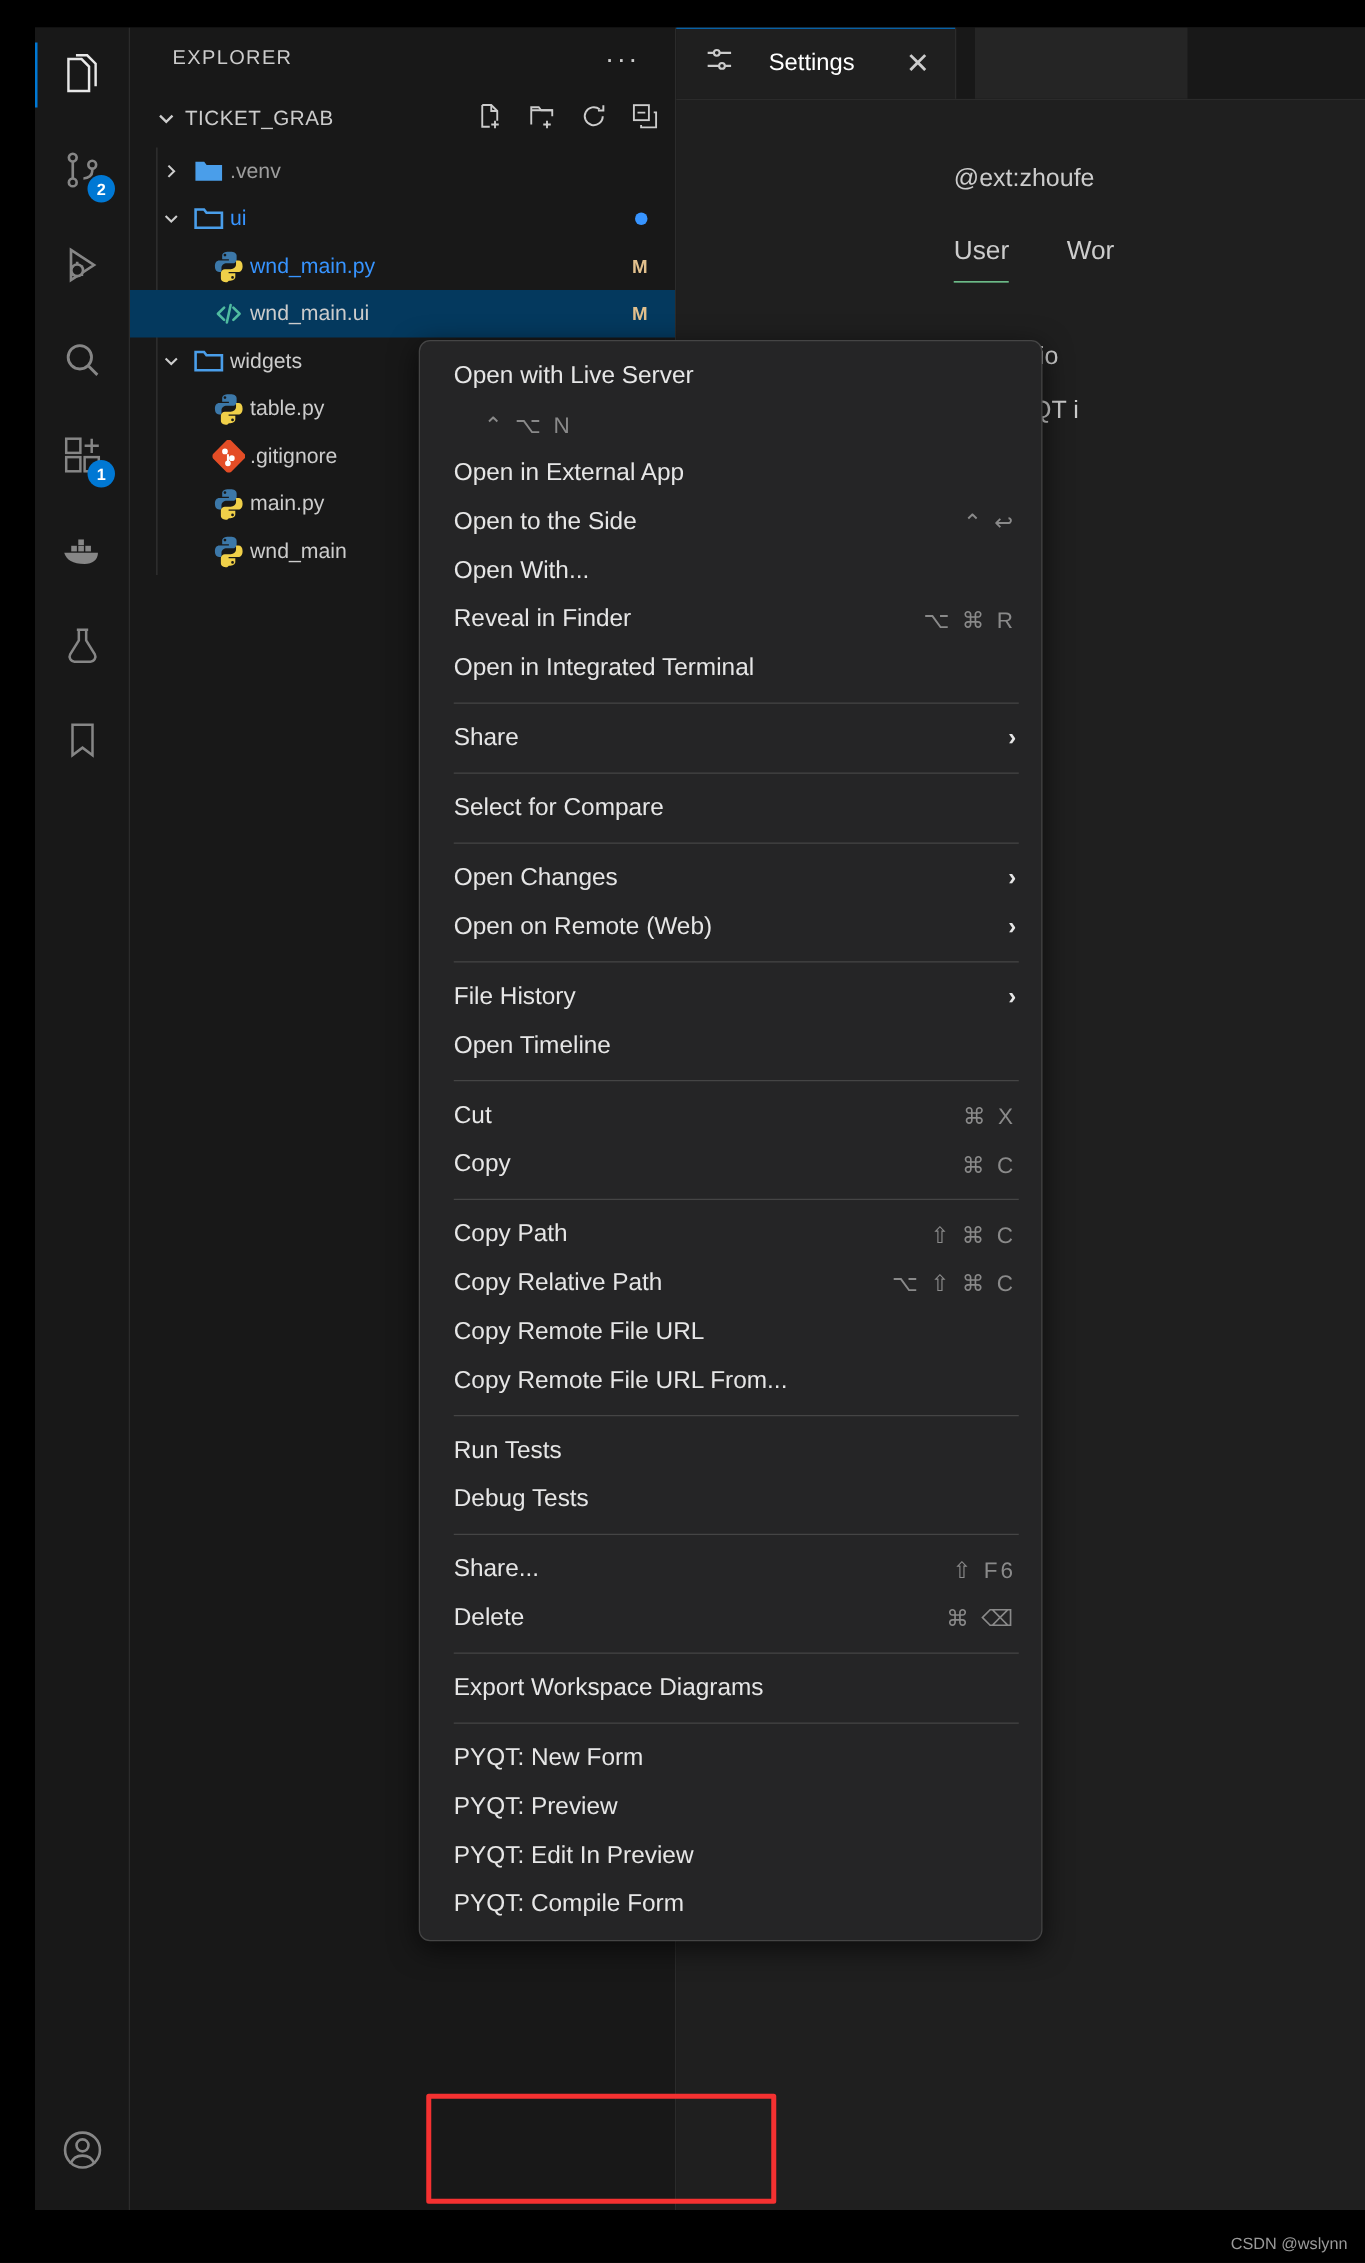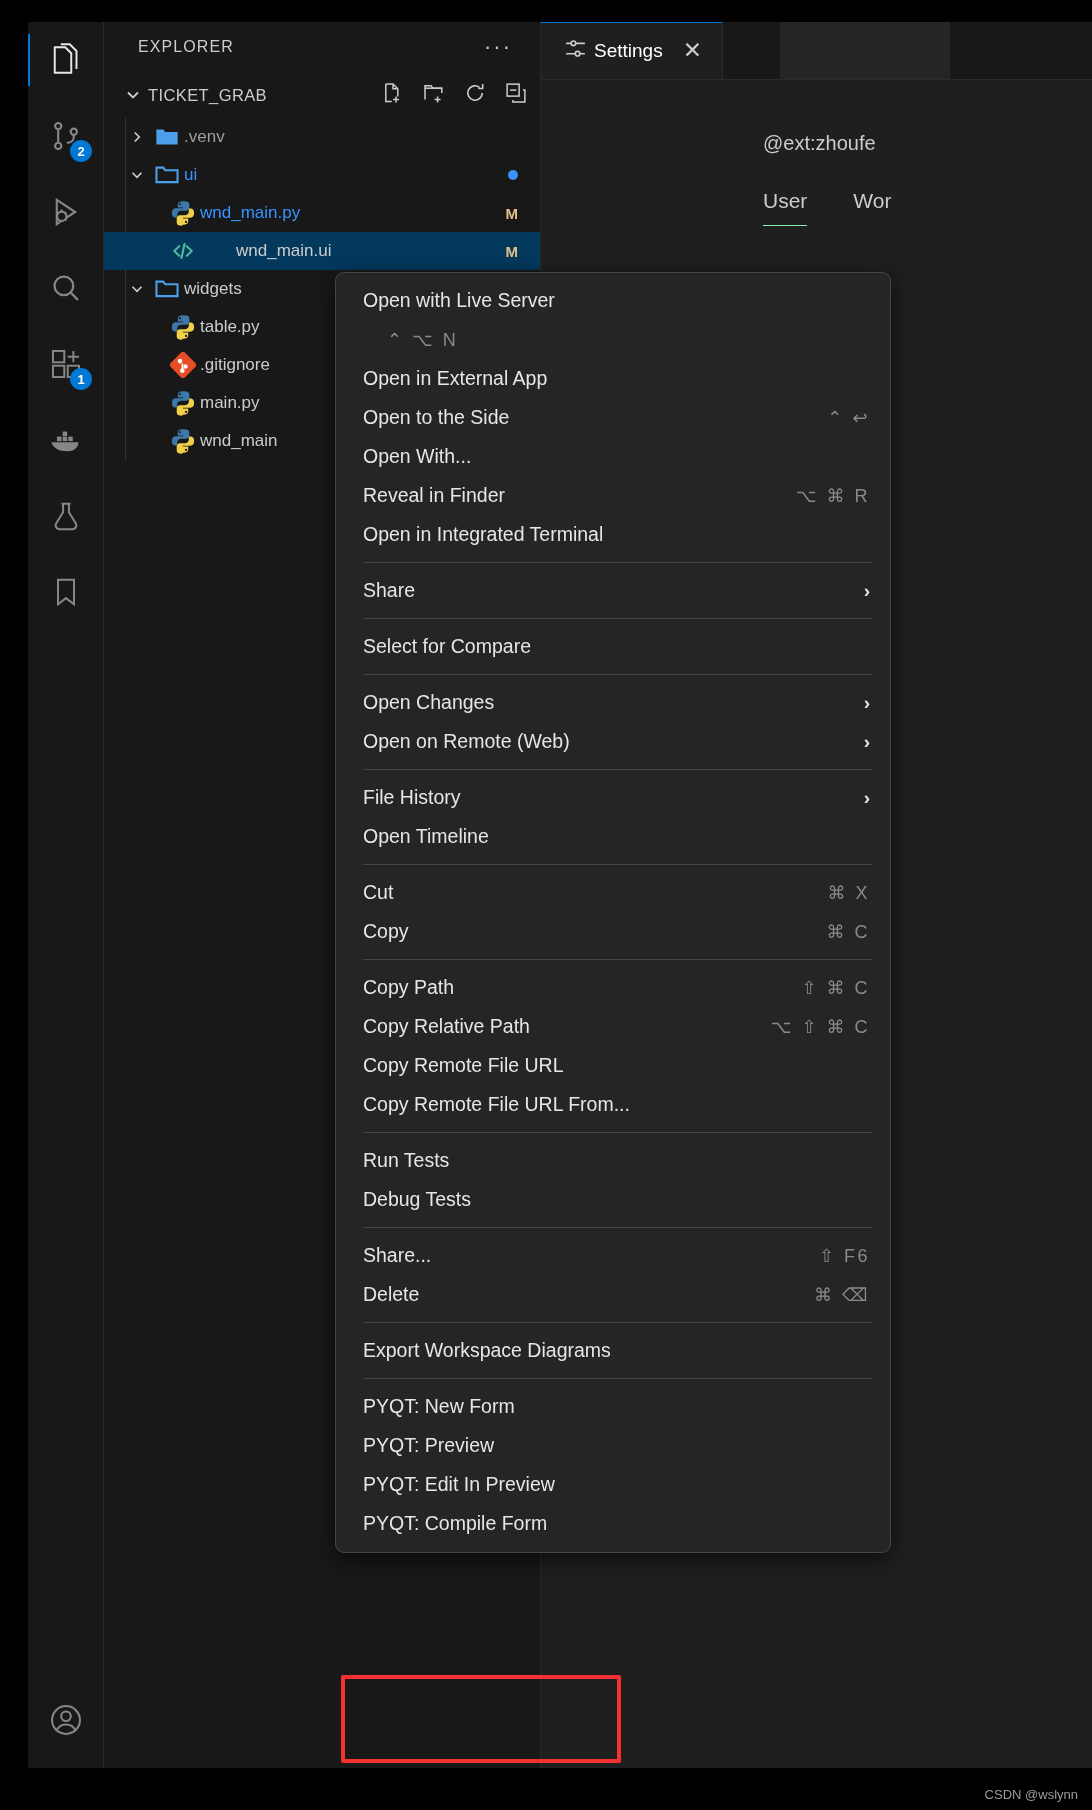--- a/index.html
+++ b/index.html
@@ -98,21 +98,21 @@
     width: 1px; background: #333333;
   }
   .row {
     height: 38px;
     display: flex; align-items: center;
     position: relative;
     font-size: 17px;
     color: #cccccc;
     white-space: nowrap;
   }
-  .row.selected { background: #04395e; gap: 36px; }
+  .row.selected { background: #04395e; }
   .row .twisty { width: 26px; display: flex; align-items: center; justify-content: center; color: #cccccc; }
   .row .ficon { width: 34px; display: flex; align-items: center; justify-content: center; }
   .row .label { flex: 1; overflow: hidden; }
   .row .badge-letter { color: #e2c08d; font-size: 15px; font-weight: 600; padding-right: 22px; }
   .row .dot { width: 10px; height: 10px; border-radius: 5px; background: #3794ff; margin-right: 22px; }
   .name-blue { color: #3794ff; }
   .name-dim { color: #9d9d9d; }
 
   
   .lvl1 { padding-left: 20px; }
@@ -125,21 +125,21 @@
     right: 0; height: 1746px;
     background: #1f1f1f;
   }
   .tabs-row {
     height: 58px;
     background: #181818;
     display: flex; align-items: stretch;
     border-bottom: 1px solid #2b2b2b;
   }
   .tab {
-    display: flex; align-items: center; gap: 6px;
+    display: flex; align-items: center; gap: 27px;
     padding: 0 20px 0 22px;
     background: #1f1f1f;
     border-right: 1px solid #2b2b2b;
     position: relative;
     color: #ffffff;
     font-size: 19px;
   }
   .tab::after {
     content: ""; position: absolute; left: 0; right: 0; top: 0;
     height: 1px; background: #0078d4;
@@ -169,21 +169,21 @@
     padding: 46px 0 0 196px;
     font-size: 20px; color: #cccccc;
   }
   .settings-tree-row { display: flex; align-items: center; gap: 12px; }
   .settings-tree-child { padding: 18px 0 0 62px; font-size: 20px; color: #cccccc; }
 
   
   .ctx-menu {
     position: absolute;
     left: 307px; top: 250px;
-    width: 556px;
+    width: 499px;
     background: #252526;
     border: 1px solid #454545;
     border-radius: 9px;
     box-shadow: 0 6px 22px rgba(0,0,0,.62);
     padding: 8px 0 9px 0;
     z-index: 40;
   }
   .ctx-item {
     height: 39px;
     display: flex; align-items: center;

